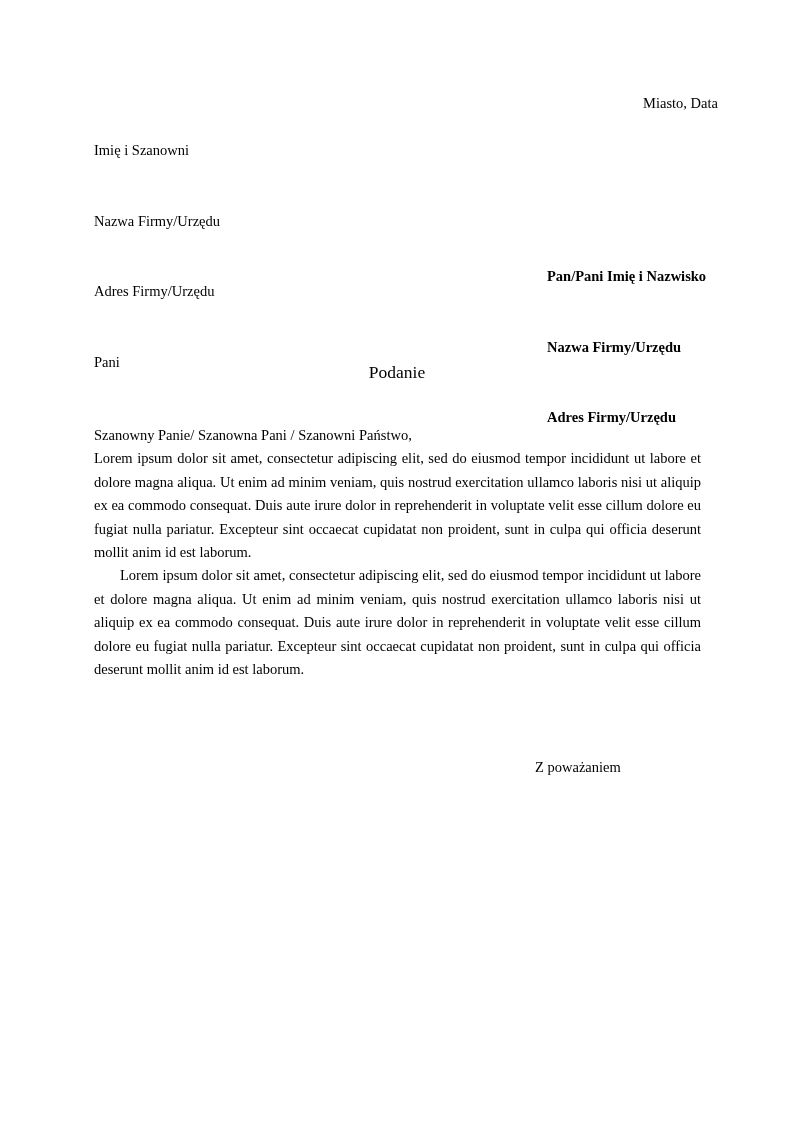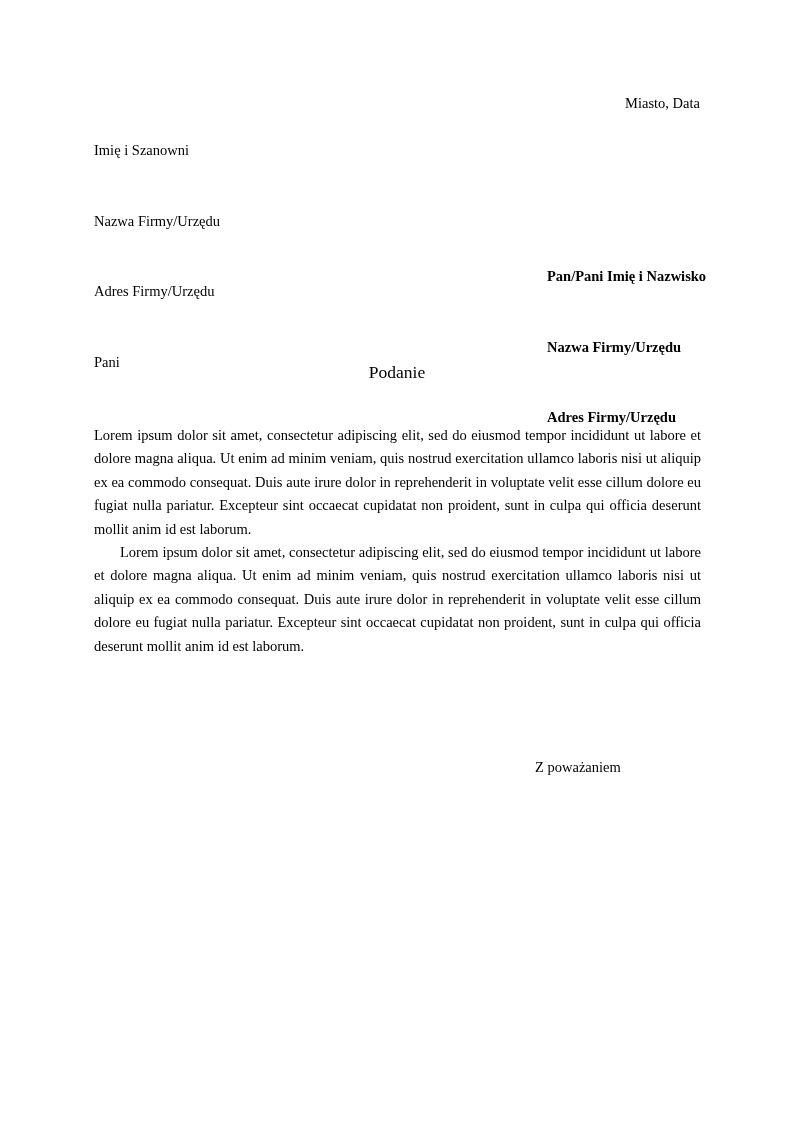--- a/index.html
+++ b/index.html
@@ -19,21 +19,21 @@
   }
   .sender-block {
     position: absolute;
     left: 94px;
     top: 92px;
     line-height: 23.5px;
     white-space: pre;
   }
   .date-line {
     position: absolute;
-    right: 94px;
+    right: 76px;
     top: 92px;
     line-height: 23.5px;
     text-align: right;
     white-space: pre;
   }
   .recipient-block {
     position: absolute;
     left: 547px;
     top: 218px;
     line-height: 23.5px;
@@ -90,19 +90,20 @@
 
   <div class="recipient-block">
     <div>Pan/Pani Imię i Nazwisko</div>
     <div>Nazwa Firmy/Urzędu</div>
     <div>Adres Firmy/Urzędu</div>
   </div>
 
   <div class="doc-title">Podanie</div>
 
   <div class="body-block">
+    <p class="salutation">Szanowny Panie/ Szanowna Pani / Szanowni Państwo,</p>
     <p>Lorem ipsum dolor sit amet, consectetur adipiscing elit, sed do eiusmod tempor incididunt ut labore et dolore magna aliqua. Ut enim ad minim veniam, quis nostrud exercitation ullamco laboris nisi ut aliquip ex ea commodo consequat. Duis aute irure dolor in reprehenderit in voluptate velit esse cillum dolore eu fugiat nulla pariatur. Excepteur sint occaecat cupidatat non proident, sunt in culpa qui officia deserunt mollit anim id est laborum.</p>
     <p class="indented">Lorem ipsum dolor sit amet, consectetur adipiscing elit, sed do eiusmod tempor incididunt ut labore et dolore magna aliqua. Ut enim ad minim veniam, quis nostrud exercitation ullamco laboris nisi ut aliquip ex ea commodo consequat. Duis aute irure dolor in reprehenderit in voluptate velit esse cillum dolore eu fugiat nulla pariatur. Excepteur sint occaecat cupidatat non proident, sunt in culpa qui officia deserunt mollit anim id est laborum.</p>
   </div>
 
   <div class="closing">Z poważaniem</div>
 
 </div>
 
 </body></html>

